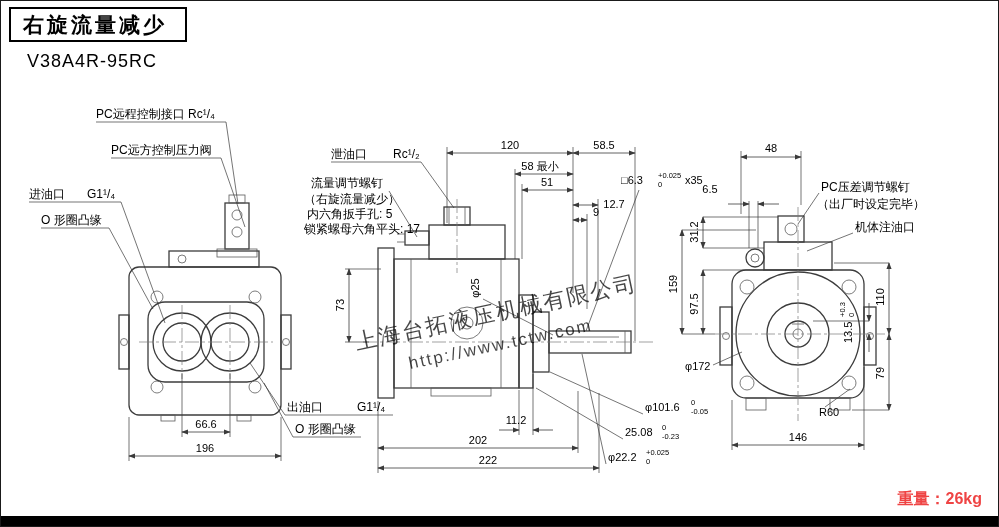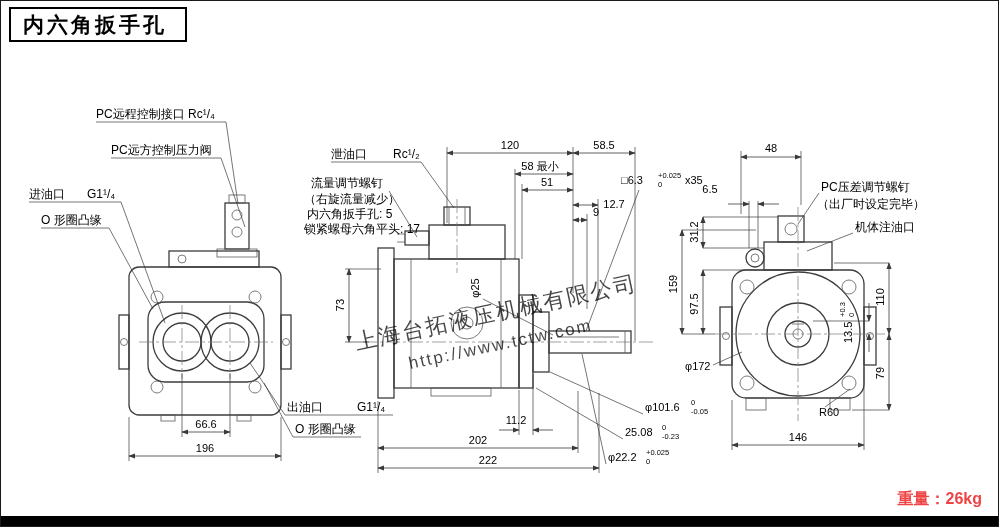--- a/index.html
+++ b/index.html
@@ -27,22 +27,23 @@
   svg text.mid { text-anchor:middle; }
   svg text.wm1 { font-size:22px; letter-spacing:2px; opacity:0.72; }
   svg text.wm2 { font-size:17px; letter-spacing:2px; opacity:0.72; }
 </style>
 </head>
 <body>
 
 <div class="page">
 
   <div class="title-box">
-    <span>内六角扳手孔</span>
+    <span>右旋流量减少</span>
   </div>
+  <div class="model">V38A4R-95RC</div>
 
   <svg class="drawing" width="999" height="527" viewBox="0 0 999 527">
     <defs>
       <marker id="ar" viewBox="0 0 10 10" refX="9" refY="5" markerWidth="9" markerHeight="9" orient="auto-start-reverse">
         <path d="M0,1.2 L10,5 L0,8.8 z" fill="#3a3a3a"></path>
       </marker>
     </defs>
 
     <g>
       <rect class="o" x="224" y="202" width="24" height="46"></rect>

